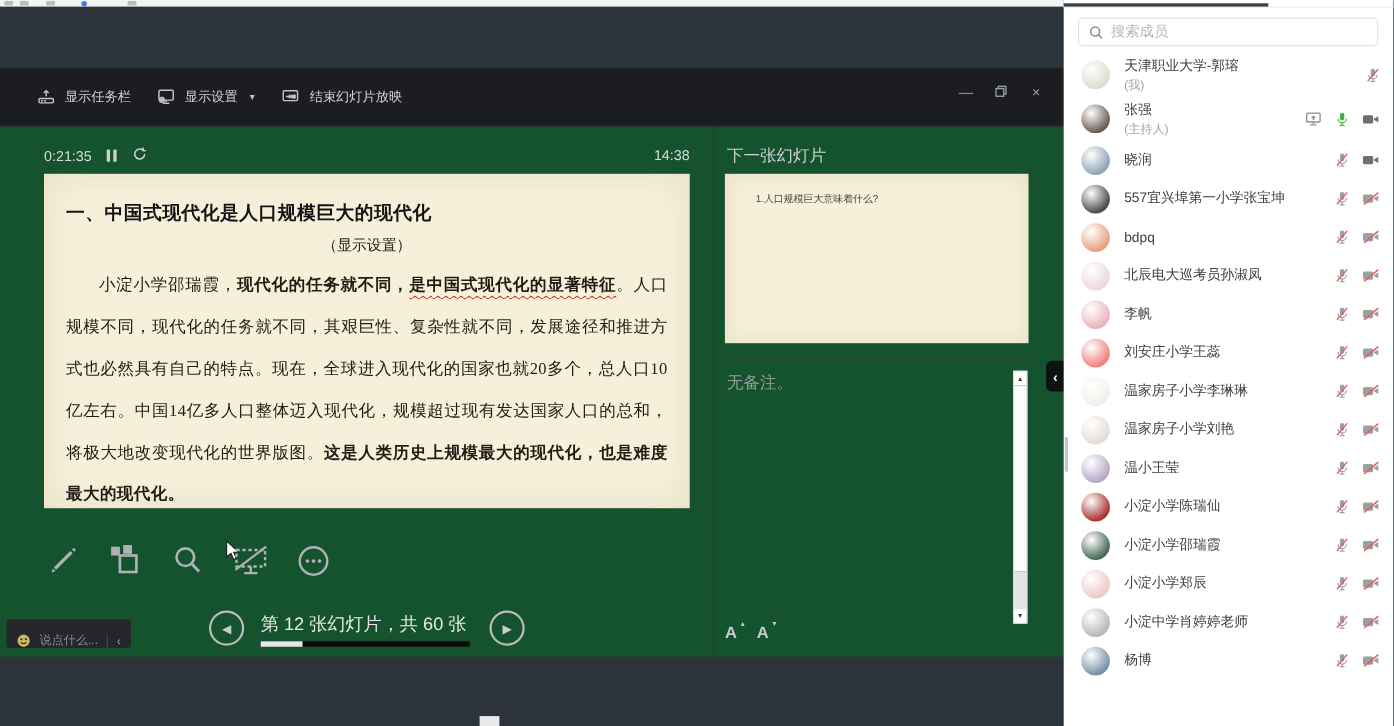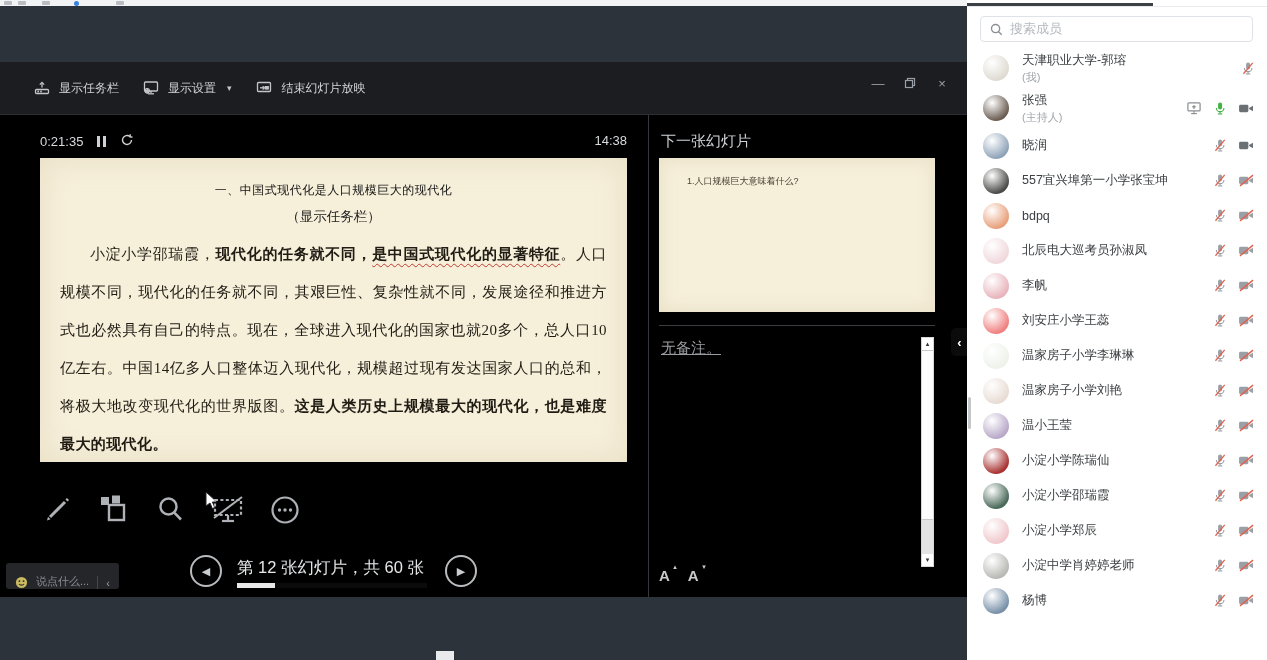--- a/index.html
+++ b/index.html
@@ -6,39 +6,39 @@
   html,body { background:#111; }
   body { font-family:"Liberation Sans","DejaVu Sans",sans-serif; }
   #canvas { position:relative; width:1267px; height:660px; overflow:hidden; background:#2d333b; }
 
   
   .top-strip { position:absolute; left:0; top:0; width:967px; height:6px; background:#f2f3f4; }
   .top-strip .mark { position:absolute; top:1px; width:8px; height:4px; background:#b9bdc2; border-radius:1px; }
   .top-strip .dot-blue { position:absolute; top:1px; width:5px; height:5px; border-radius:50%; background:#3b82e0; }
 
   
-  .pres-window { position:absolute; left:0; top:62px; width:967px; height:535px; background:#000000; }
+  .pres-window { position:absolute; left:0; top:62px; width:967px; height:535px; background:#14532d; }
 
   .pres-toolbar { position:absolute; left:0; top:0; width:100%; height:53px; background:#1b1d20; border-bottom:1px solid #2c2e31; display:flex; align-items:center; padding-left:34px; gap:24px; }
   .tb-btn { display:flex; align-items:center; gap:9px; color:#d0d3d6; font-size:12px; cursor:default; }
   .tb-btn svg { stroke:#c3c6c9; fill:none; stroke-width:1.3; }
   .caret { font-size:9px; color:#c3c6c9; margin-left:2px; }
   .win-controls { position:absolute; right:16px; top:12px; display:flex; gap:14px; align-items:center; color:#9aa0a6; }
   .win-btn { width:18px; height:18px; display:flex; align-items:center; justify-content:center; font-size:13px; }
 
   
   .stage { position:absolute; left:0; top:53px; width:648px; height:482px; }
   .timer-row { position:absolute; left:40px; top:18px; display:flex; align-items:center; gap:14px; color:#d8dadd; font-size:13px; }
   .pause-bars { display:flex; gap:3px; }
   .pause-bars i { display:block; width:3px; height:11px; background:#cfd2d5; }
   .reset-ic svg { stroke:#cfd2d5; fill:none; stroke-width:1.4; }
   .clock { position:absolute; left:560px; top:18px; width:67px; text-align:right; color:#d8dadd; font-size:13px; }
 
   .slide { position:absolute; left:40px; top:43px; width:587px; height:304px; background:#f6efda; padding:24px 20px 0 20px; box-shadow:inset 0 0 30px rgba(190,175,130,.25); }
-  .slide-title { text-align:center; font-size:12px; font-weight:normal; color:#141414; letter-spacing:.5px; }
+  .slide-title { font-size:17px; font-weight:bold; color:#141414; letter-spacing:.5px; }
   .slide-subtitle { text-align:center; font-size:13.5px; color:#222; margin-top:9px; font-family:"Liberation Serif","DejaVu Serif",serif; }
   .slide-body { margin-top:9px; font-family:"Liberation Serif","DejaVu Serif",serif; font-size:15px; line-height:38px; color:#201c14; text-align:justify; text-indent:2em; letter-spacing:.4px; }
   .slide-body .b { font-weight:bold; }
   .slide-body .u { text-decoration:underline; text-decoration-style:wavy; text-decoration-color:#c23b2e; text-underline-offset:4px; text-decoration-thickness:1px; }
 
   .tools-row { position:absolute; left:40px; top:378px; display:flex; align-items:center; gap:23px; }
   .tool { width:34px; height:34px; display:flex; align-items:center; justify-content:center; }
   .tool svg { stroke:#aeb1b5; fill:none; stroke-width:2; }
 
   .nav-row { position:absolute; left:0; top:438px; width:648px; height:44px; color:#e6e8ea; }
@@ -53,21 +53,21 @@
   .chat-pill .ph { color:#8a8d92; font-size:11px; }
   .chat-pill .sep { width:1px; height:13px; background:#45484d; }
   .chat-pill .col { color:#9aa0a6; font-size:11px; }
 
   
   .right-panel { position:absolute; left:648px; top:53px; width:319px; height:482px; border-left:1px solid #34373c; }
   .np-header { position:absolute; left:12px; top:17px; color:#cfd2d6; font-size:15px; }
   .np-preview { position:absolute; left:10px; top:43px; width:276px; height:154px; background:#f6efda; box-shadow:inset 0 0 18px rgba(190,175,130,.25); }
   .np-preview-text { position:absolute; left:28px; top:17px; font-size:9px; color:#4a4436; }
   .np-divider { position:absolute; left:10px; top:210px; width:276px; height:1px; background:#3a3d41; }
-  .notes-empty { position:absolute; left:12px; top:224px; color:#9a9da1; font-size:15px;text-decoration:underline; }
+  .notes-empty { position:absolute; left:12px; top:224px; color:#9a9da1; font-size:15px; }
   .notes-scroll { position:absolute; left:272px; top:222px; width:13px; height:230px; background:#fff; border:1px solid #d7d7d7; }
   .ns-btn { position:absolute; left:0; width:11px; height:12px; display:flex; align-items:center; justify-content:center; font-size:7px; color:#333; background:#fff; }
   .ns-up { top:0; } .ns-down { bottom:0; }
   .ns-thumb { position:absolute; left:0; top:12px; width:11px; height:170px; background:#fdfdfd; border-top:1px solid #c9c9c9; border-bottom:1px solid #c9c9c9; }
   .ns-gap { position:absolute; left:0; top:182px; width:11px; height:36px; background:#e3e3e3; }
   .font-btns { position:absolute; left:10px; top:452px; display:flex; gap:18px; color:#c8cacc; }
   .fbtn { font-size:15px; font-weight:bold; position:relative; }
   .fbtn .mk { position:absolute; top:-4px; right:-7px; font-size:7px; }
   .collapse-tab { position:absolute; left:302px; top:213px; width:17px; height:28px; background:#0c0c0ce6; border-radius:5px 0 0 5px; color:#fff; display:flex; align-items:center; justify-content:center; font-size:13px; font-weight:bold; }
 
@@ -168,21 +168,21 @@
           <svg width="14" height="14" viewBox="0 0 14 14">
             <path d="M11.5 7a4.5 4.5 0 1 1-1.6-3.45"></path>
             <path d="M10.2 1.2 10 3.8l2.5.3" fill="none"></path>
           </svg>
         </span>
       </div>
       <div class="clock">14:38</div>
 
       <div class="slide">
         <div class="slide-title">一、中国式现代化是人口规模巨大的现代化</div>
-        <div class="slide-subtitle">（显示任务栏）</div>
+        <div class="slide-subtitle">（显示设置）</div>
         <div class="slide-body"><span>小淀小学邵瑞霞，</span><span class="b">现代化的任务就不同，</span><span class="b u">是中国式现代化的显著特征</span><span>。人口规模不同，现代化的任务就不同，其艰巨性、复杂性就不同，发展途径和推进方式也必然具有自己的特点。现在，全球进入现代化的国家也就20多个，总人口10亿左右。中国14亿多人口整体迈入现代化，规模超过现有发达国家人口的总和，将极大地改变现代化的世界版图。</span><span class="b">这是人类历史上规模最大的现代化，也是难度最大的现代化。</span></div>
       </div>
 
       <svg class="cursor" width="14" height="20" viewBox="0 0 14 20">
         <polygon points="1,1 1,15 5,12 7.4,17.6 9.8,16.5 7.4,11 12,11" fill="#fff" stroke="#222" stroke-width="1"></polygon>
       </svg>
 
       <div class="tools-row">
         <div class="tool">
           <svg width="30" height="30" viewBox="0 0 30 30">

